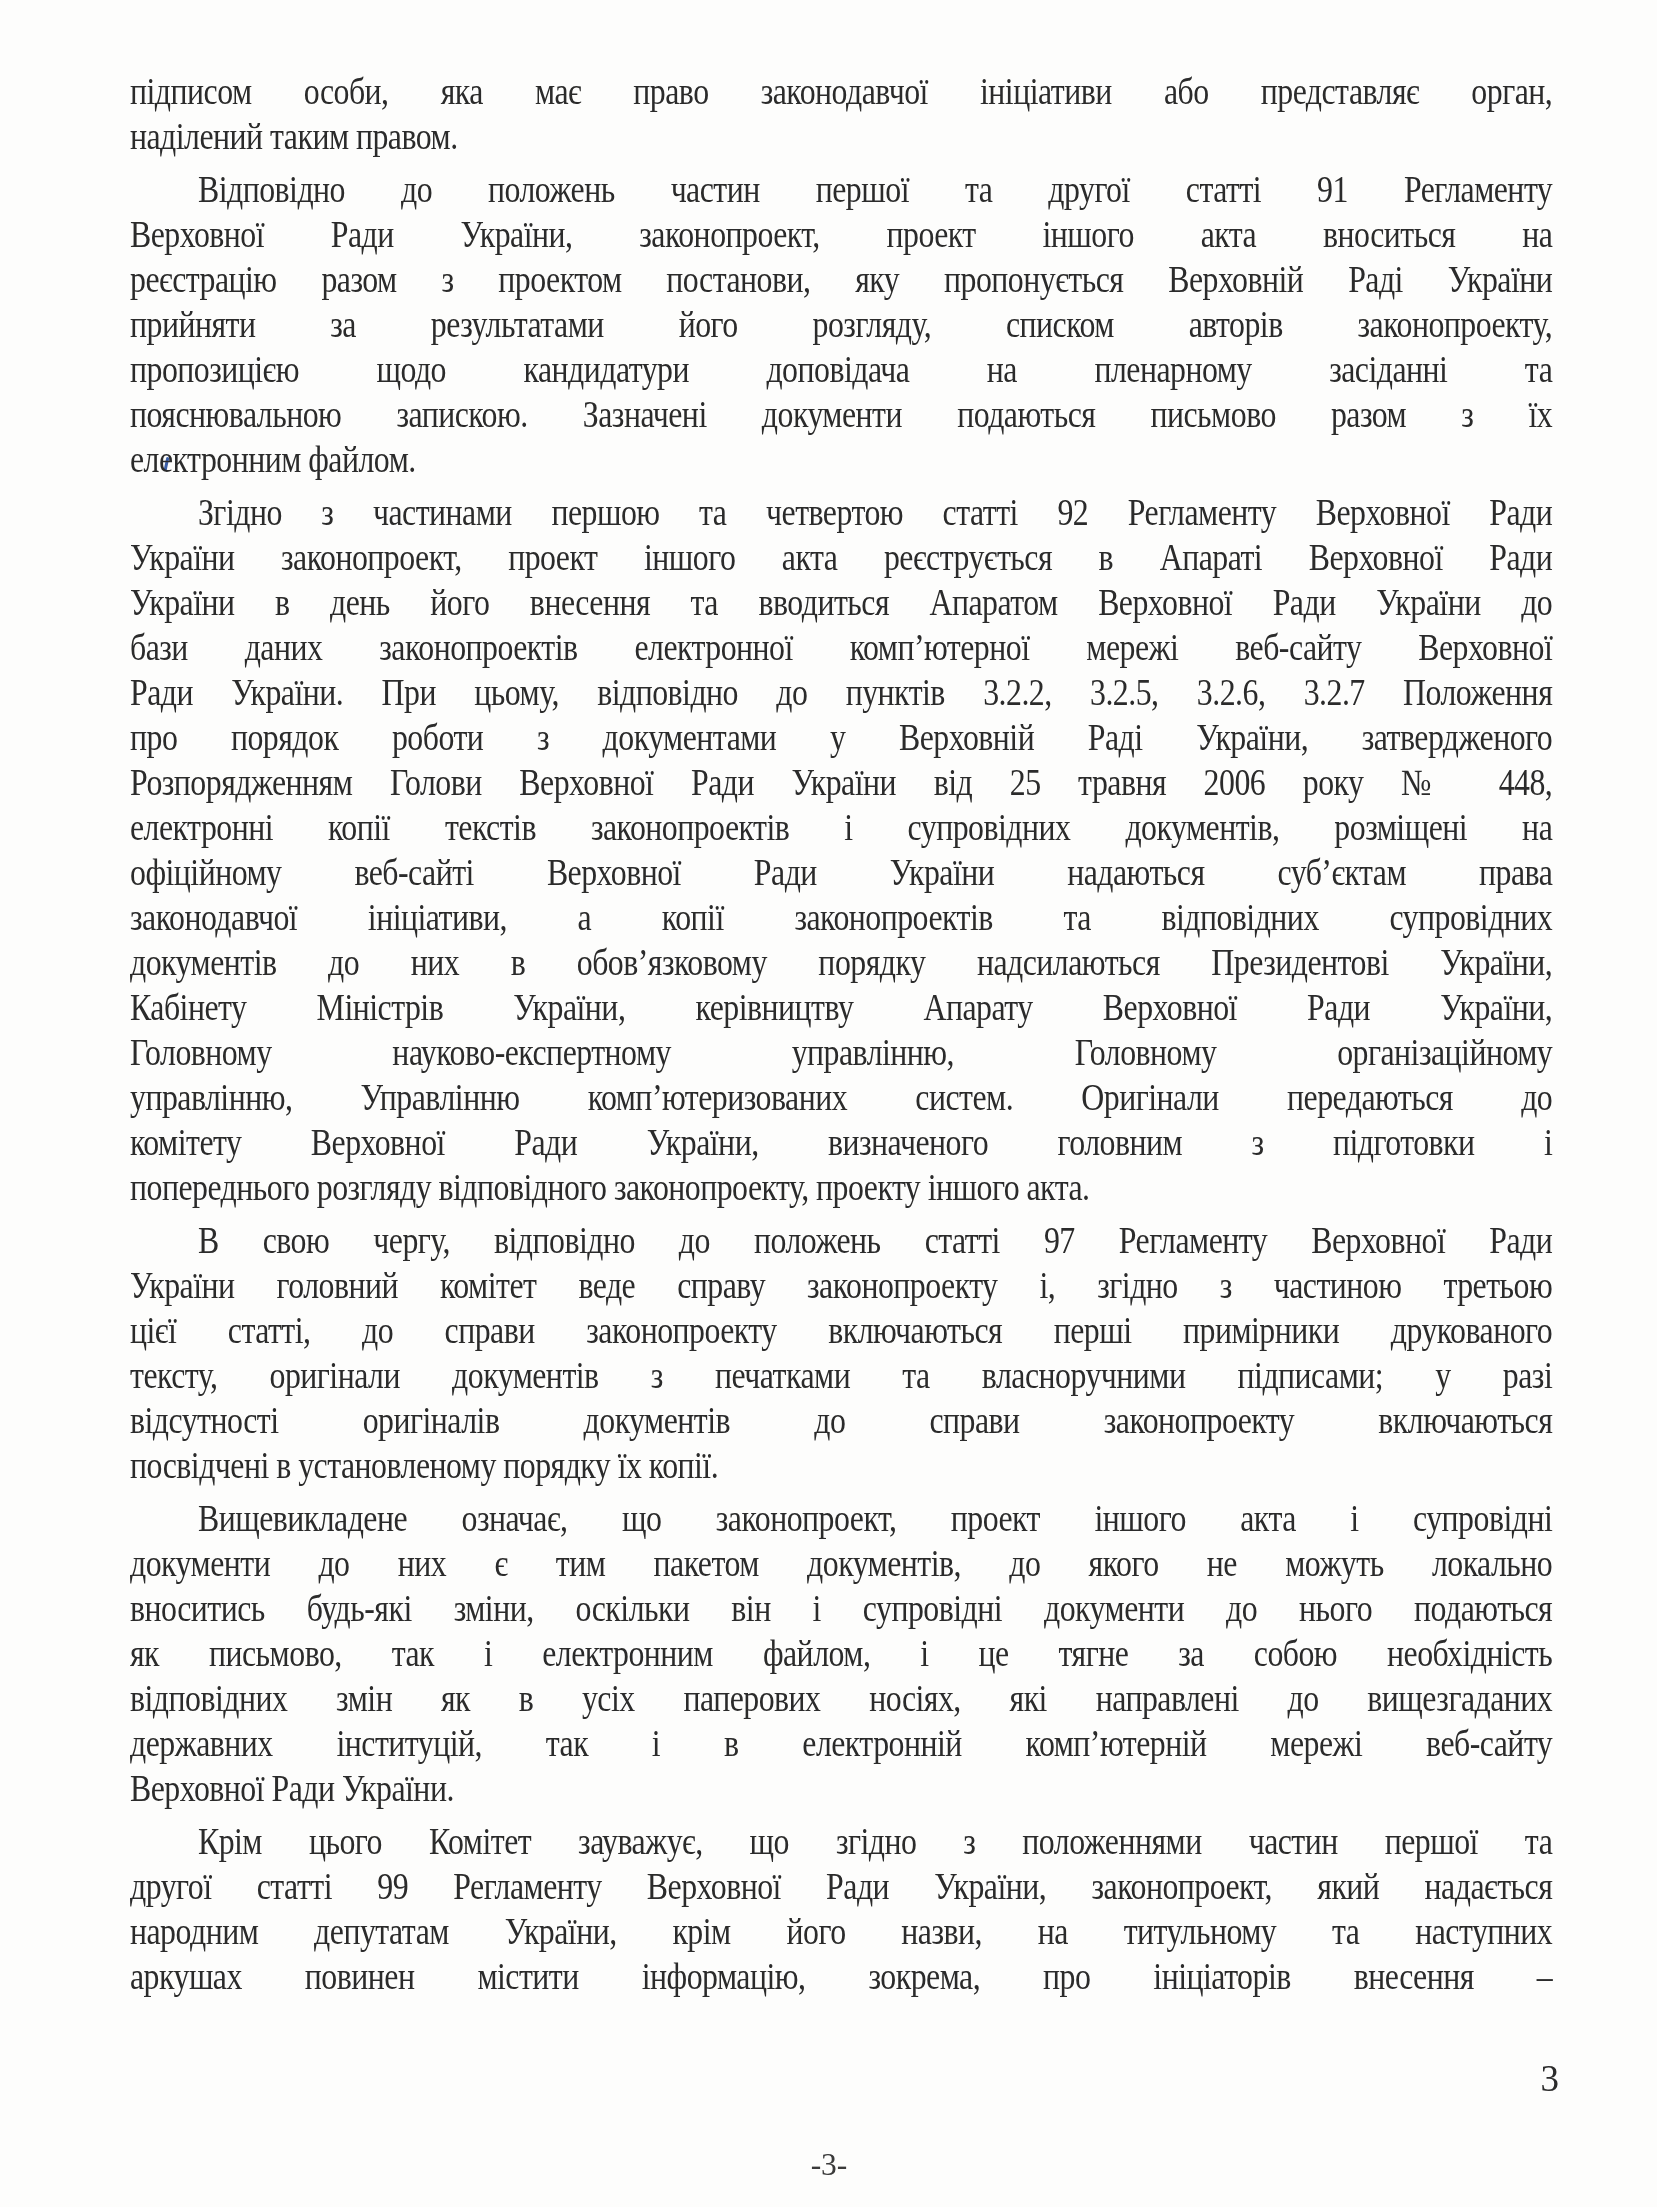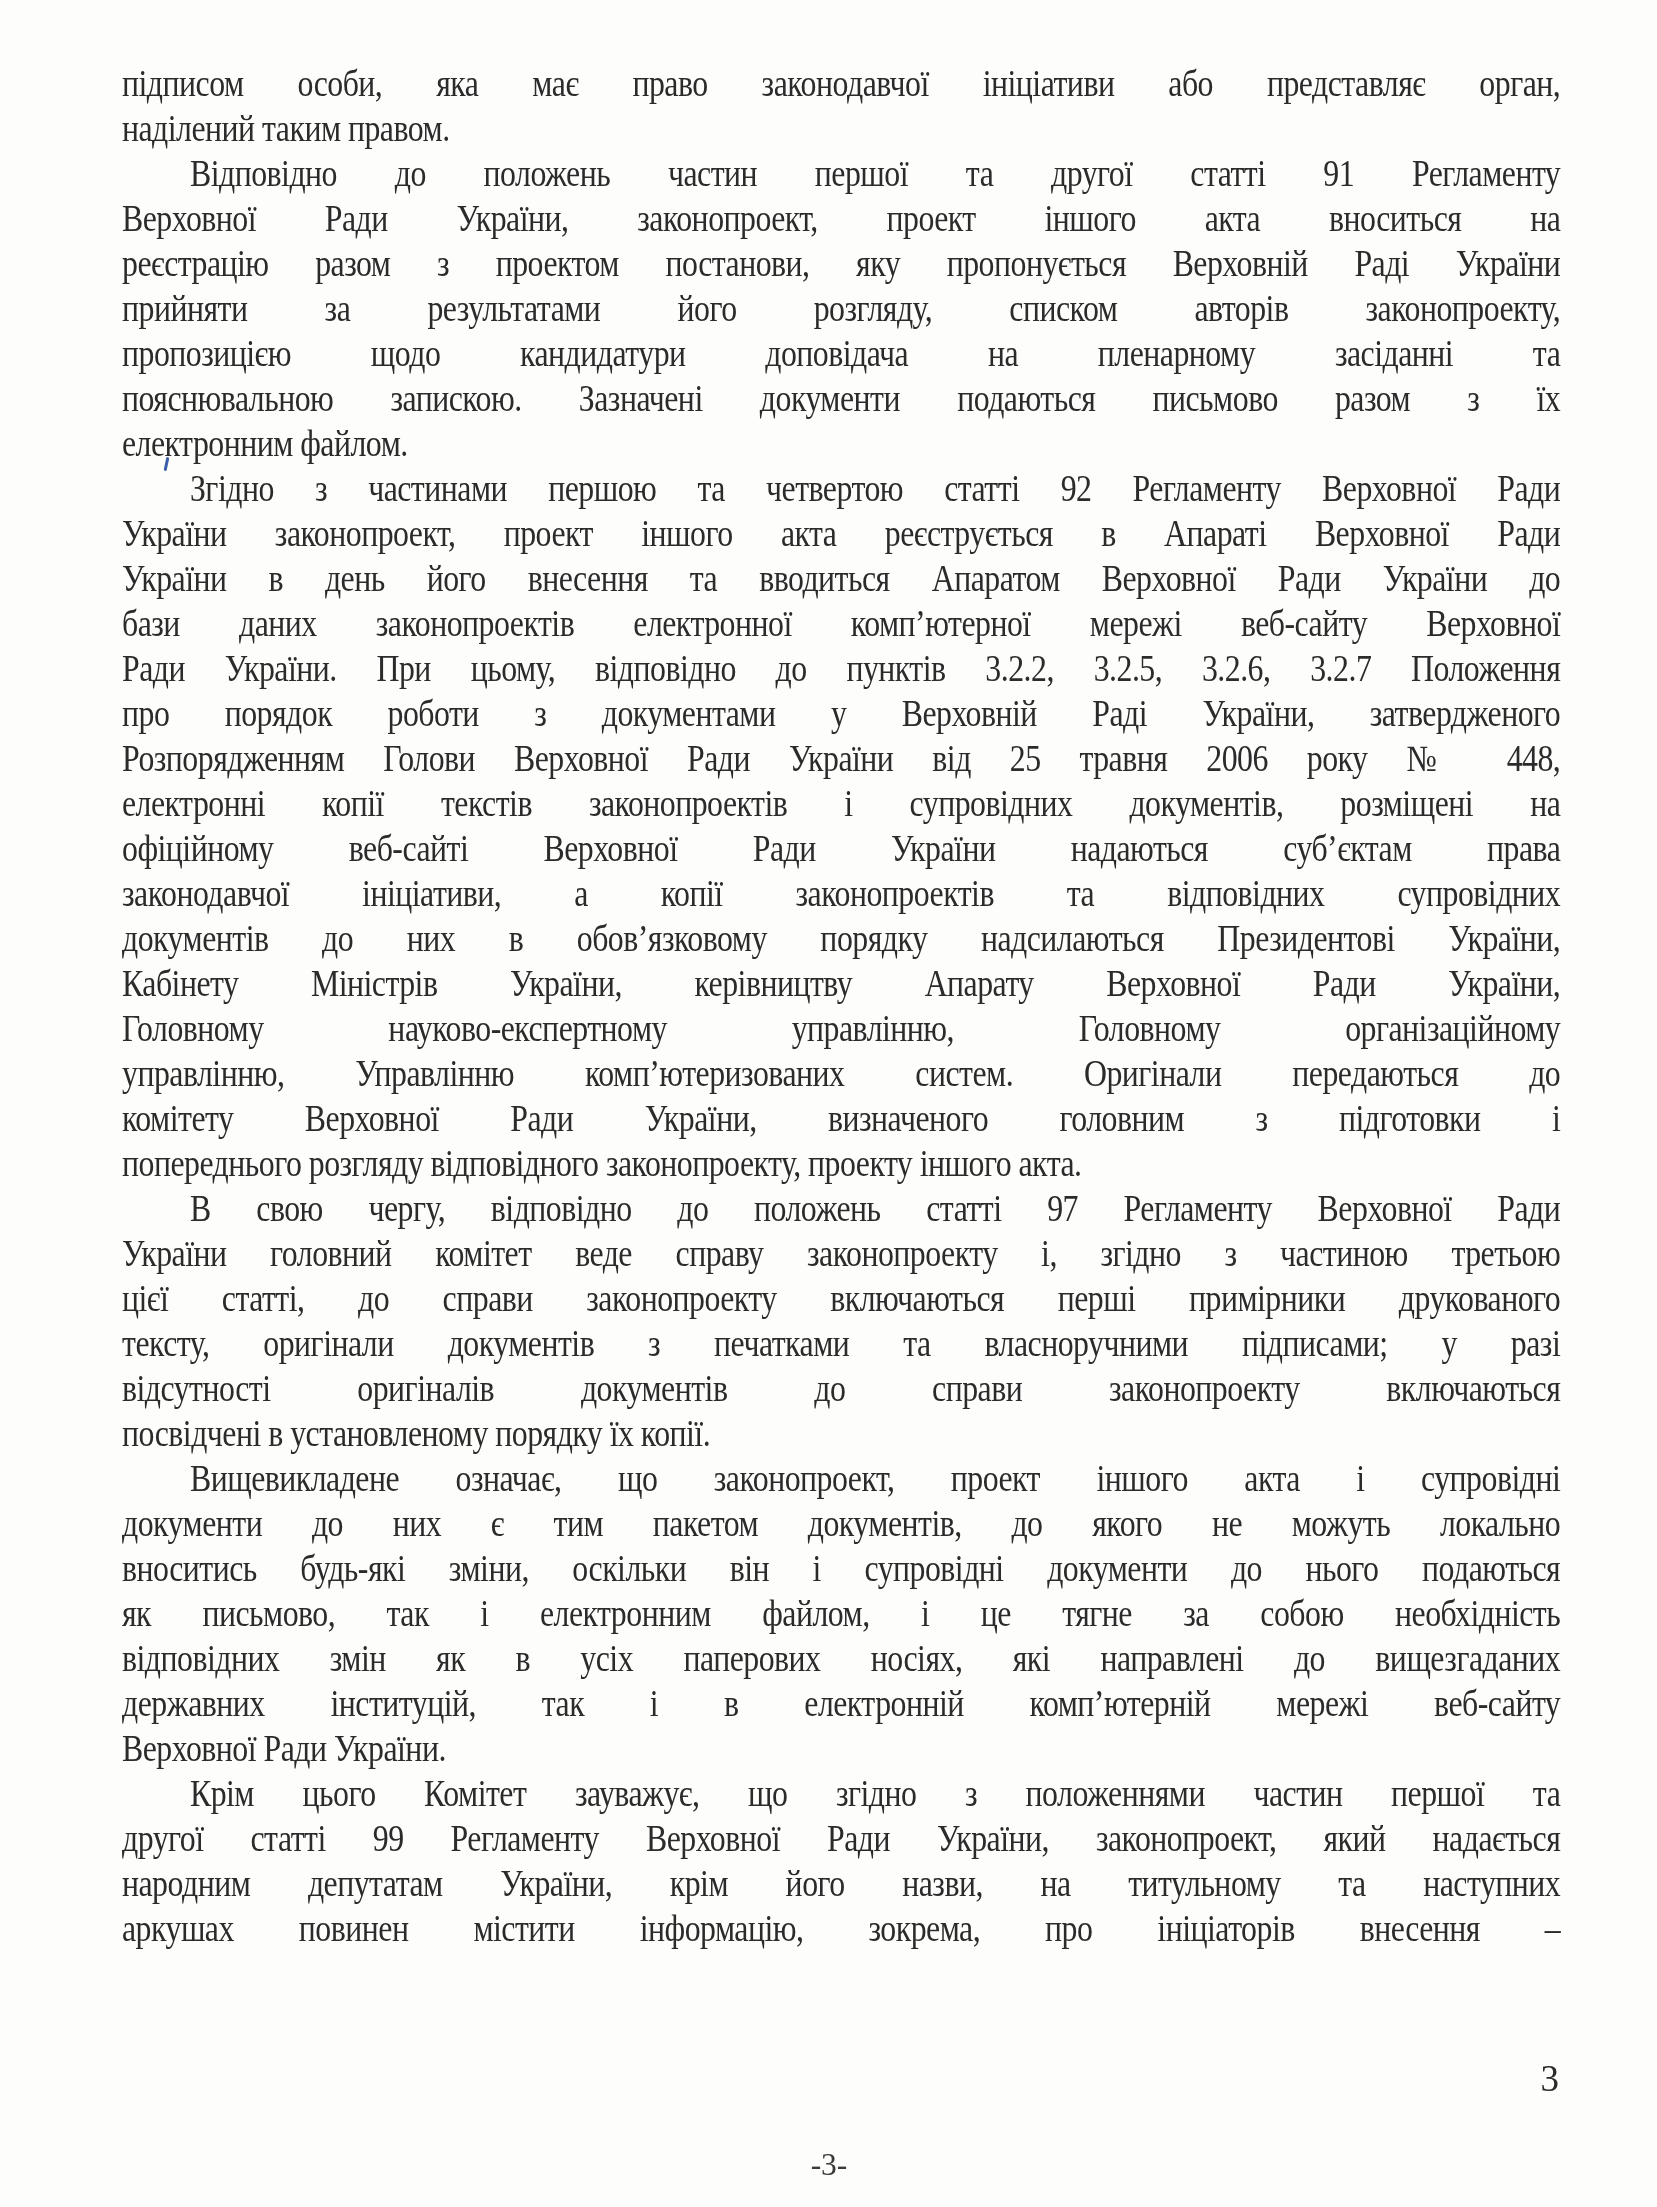--- a/index.html
+++ b/index.html
@@ -7,21 +7,21 @@
   .page {
     position: absolute; left: 0; top: 0; width: 1658px; height: 2208px;
     background: #fdfdfc;
   }
   .text {
     position: absolute; left: 122px; top: 61px; width: 1438px;
     font-family: "Liberation Serif", "DejaVu Serif", serif;
     font-size: 37px; color: #2b2b2b;
     letter-spacing: -0.6px;
   }
-  .para { margin: 0; }
+  .para { margin: 8px; }
   .line {
     display: block; height: 45px; line-height: 45px;
     white-space: nowrap; text-align: justify; text-align-last: justify;
     transform: scaleX(0.86); transform-origin: left center; width: 116.3%;
   }
   .line.last { text-align-last: left; }
   .line.first { text-indent: 79px; }
   .page-number {
     position: absolute; right: 99px; top: 2057px;
     font-family: "Liberation Serif", "DejaVu Serif", serif;

